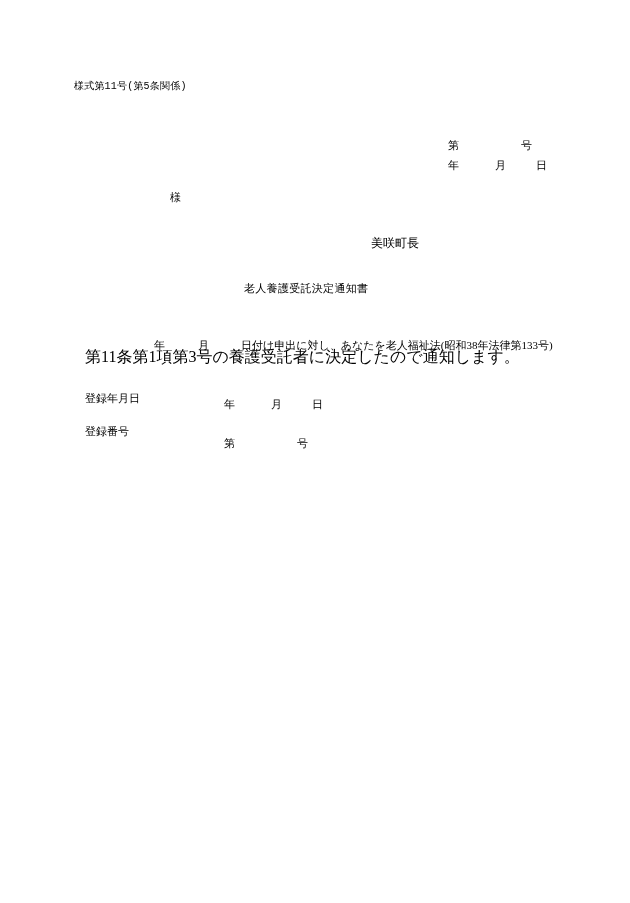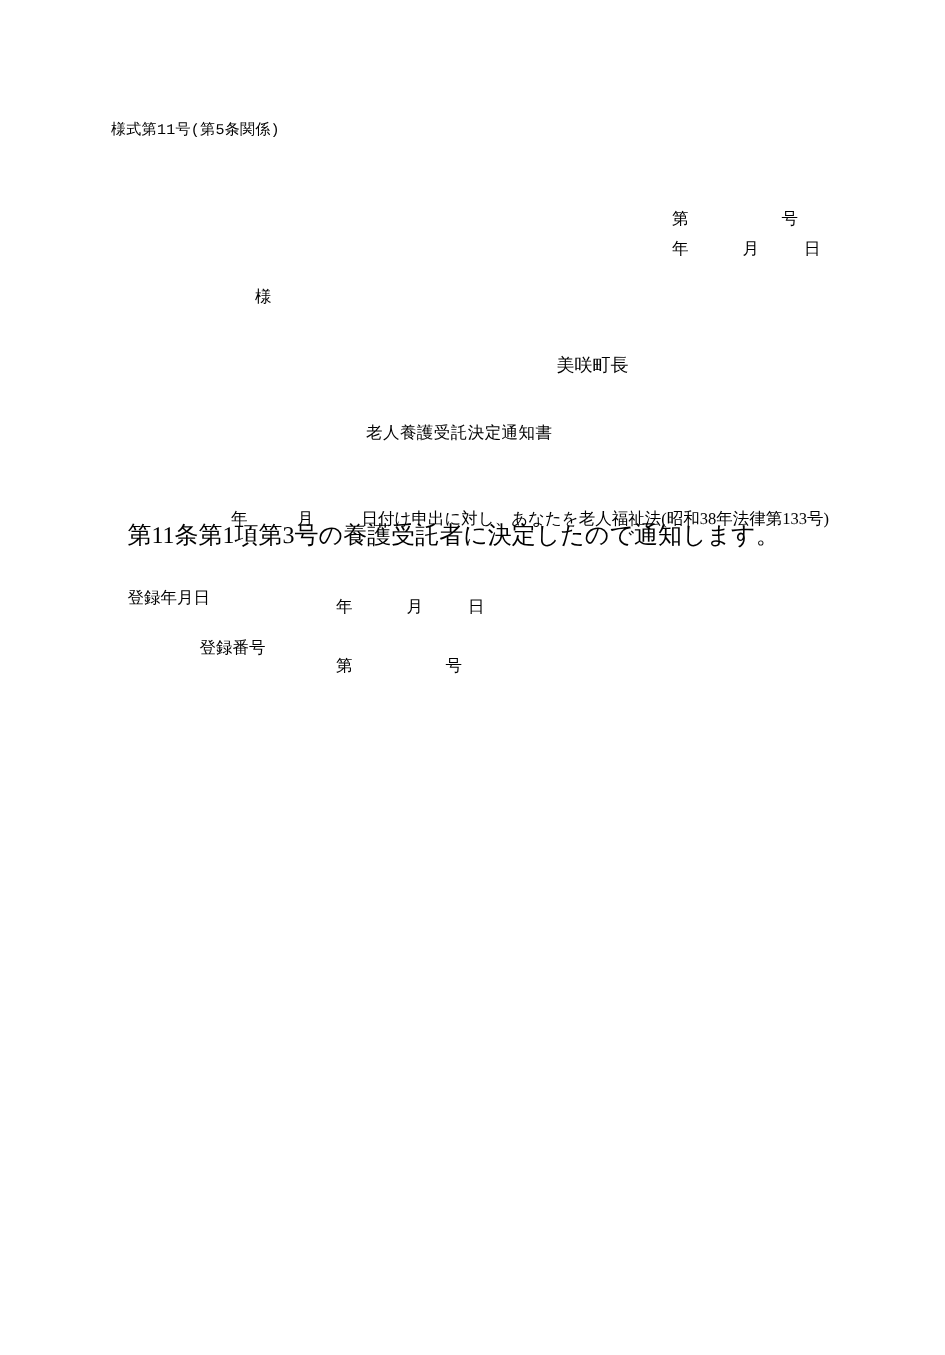--- a/index.html
+++ b/index.html
@@ -100,21 +100,20 @@
     top: 385px;
     font-size: 11px;
   }
   #reg-date-value .g1 { display: inline-block; width: 36px; }
   #reg-date-value .g2 { display: inline-block; width: 30px; }
 
   #reg-no-label {
     left: 85px;
     top: 424px;
     font-size: 11px;
-    margin-left: 48px;
   }
   #reg-no-value {
     left: 213px;
     top: 424px;
     font-size: 11px;
   }
   #reg-no-value .g1 { display: inline-block; width: 62px; }
 </style>
 </head>
 <body>

